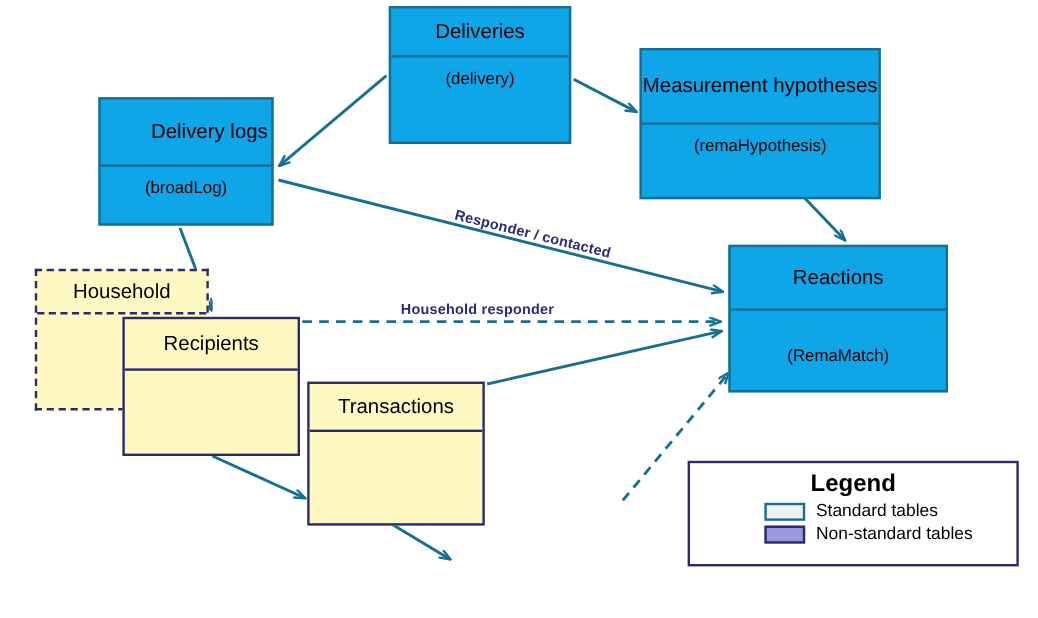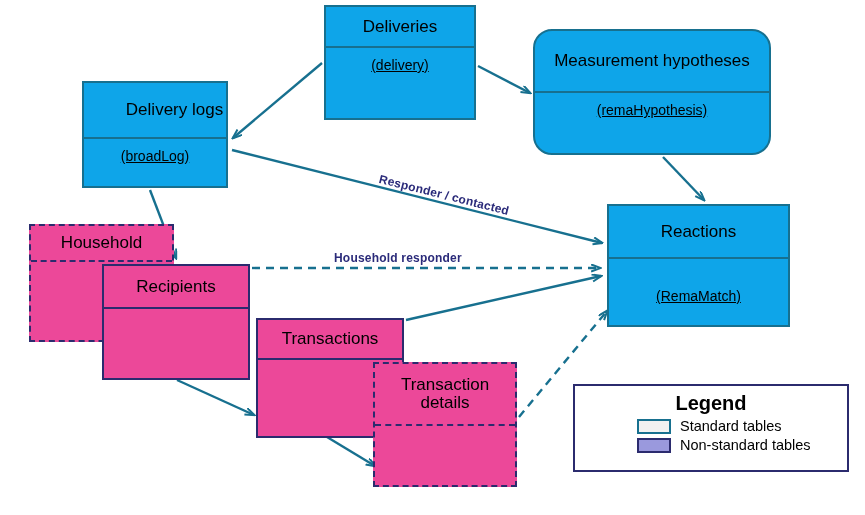--- a/index.html
+++ b/index.html
@@ -12,27 +12,26 @@
   .node{position:absolute;box-sizing:border-box;}
   .node .hdr{
     box-sizing:border-box;width:100%;display:flex;align-items:center;
     justify-content:center;text-align:center;line-height:1.05;
     font-size:17px;color:#000000;
   }
   .node .bdy{
     box-sizing:border-box;width:100%;display:flex;align-items:flex-start;
     justify-content:center;text-align:center;font-size:14px;color:#000000;
     padding-top:9px;
-    text-decoration:underline;
   }
   
   .std{background:#0ea5e9;border:2px solid #17708f;}
   .std .hdr{border-bottom:2px solid #17708f;}
   
-  .nstd{background:#ec4899;border:2px solid #2b2b6e;}
+  .nstd{background:#fef9c3;border:2px solid #2b2b6e;}
   .nstd .hdr{border-bottom:2px solid #2b2b6e;}
   .dashed{border-style:dashed;}
   .dashed .hdr{border-bottom-style:dashed;}
 
   .edge-label{
     position:absolute;font-size:12px;font-weight:bold;color:#2b2b7a;
     white-space:nowrap;letter-spacing:.2px;
   }
   .rot{transform-origin:0 0;}
 
@@ -90,21 +89,21 @@
   <div class="node std" style="left:82px;top:81px;width:146px;height:107px;">
     <div class="hdr" style="height:56px;padding-left:39px;">Delivery logs</div>
     <div class="bdy" style="height:61px;">(broadLog)</div>
   </div>
 
   <div class="node std" style="left:324px;top:5px;width:152px;height:115px;">
     <div class="hdr" style="height:41px;">Deliveries</div>
     <div class="bdy" style="height:70px;">(delivery)</div>
   </div>
 
-  <div class="node std" style="left:533px;top:29px;width:238px;height:126px;border-radius:19px;">
+  <div class="node std" style="left:533px;top:40px;width:201px;height:126px;">
     <div class="hdr" style="height:62px;">Measurement hypotheses</div>
     <div class="bdy" style="height:60px;">(remaHypothesis)</div>
   </div>
 
   <div class="node std" style="left:607px;top:204px;width:183px;height:123px;">
     <div class="hdr" style="height:53px;">Reactions</div>
     <div class="bdy" style="height:78px;margin-top:20px;">(RemaMatch)</div>
   </div>
 
   <div class="node nstd dashed" style="left:29px;top:224px;width:145px;height:118px;">
@@ -115,24 +114,20 @@
   <div class="node nstd" style="left:102px;top:264px;width:148px;height:116px;">
     <div class="hdr" style="height:43px;">Recipients</div>
     <div class="bdy" style="height:71px;"></div>
   </div>
 
   <div class="node nstd" style="left:256px;top:318px;width:148px;height:120px;">
     <div class="hdr" style="height:40px;">Transactions</div>
     <div class="bdy" style="height:78px;"></div>
   </div>
 
-  <div class="node nstd dashed" style="left:373px;top:362px;width:144px;height:125px;">
-    <div class="hdr" style="height:62px;">Transaction details</div>
-    <div class="bdy" style="height:61px;"></div>
-  </div>
 
   <div class="edge-label rot" style="left:381px;top:172px;transform:rotate(14deg);">Responder / contacted</div>
 
   <div class="edge-label" style="left:334px;top:251px;">Household responder</div>
 
   <div id="legend">
     <div class="ltitle">Legend</div>
     <div class="lrow">
       <span class="sw std"></span>
       <span class="ltxt">Standard tables</span>

